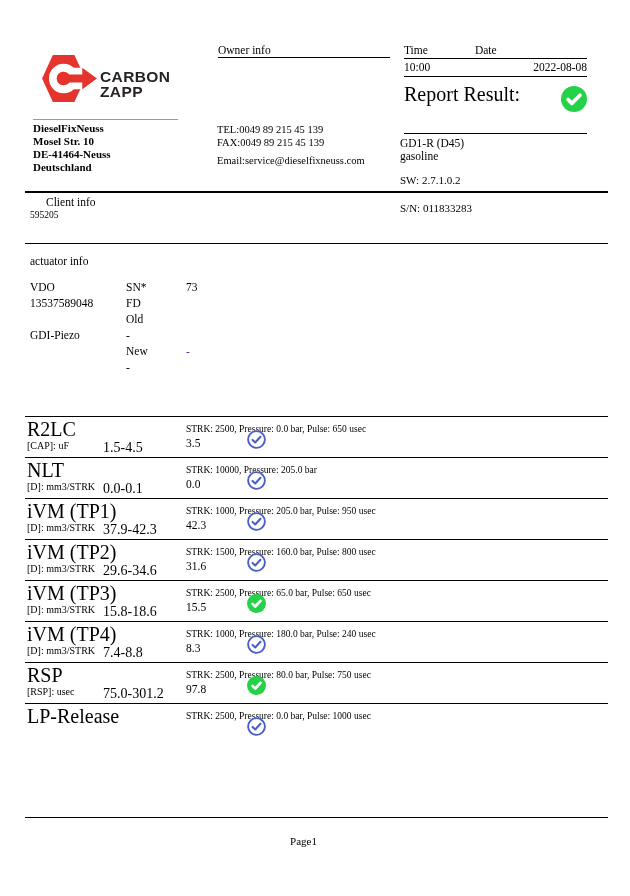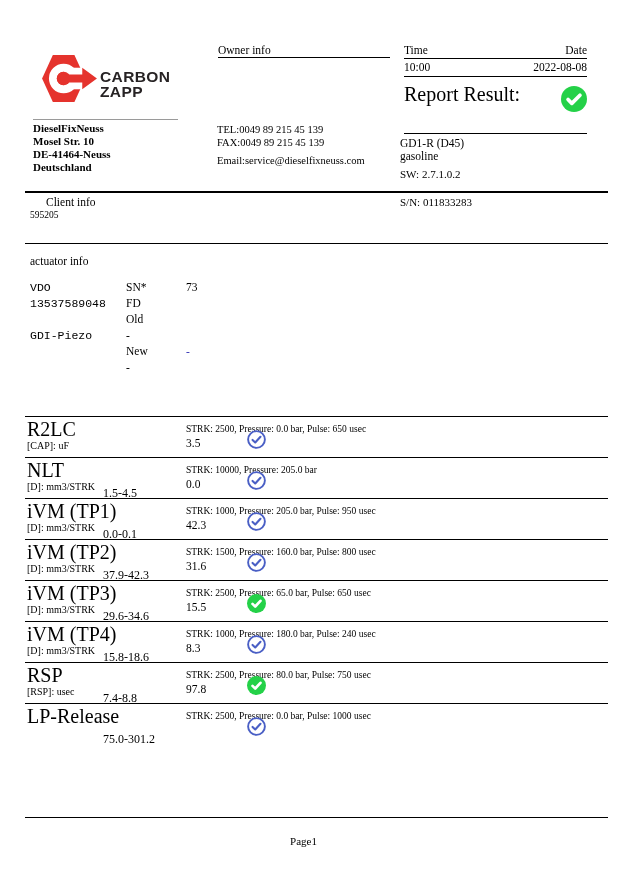--- a/index.html
+++ b/index.html
@@ -11,49 +11,49 @@
   .line{position:absolute;background:#000;height:1px;}
   .line-gray{position:absolute;background:#9a9a9a;height:1px;}
 
   
   .logo-text{position:absolute;left:100px;top:69px;font-family:"Liberation Sans",sans-serif;
     font-weight:bold;font-size:15.5px;line-height:15px;color:#272324;letter-spacing:.4px;}
 
   
   .lbl{font-size:11.5px;}
   .owner-label{left:218px;top:44px;}
-  .timedate-row{left:404px;top:44px;width:183px;display:flex;justify-content:space-between;font-size:11.5px;gap:47px;}
+  .timedate-row{left:404px;top:44px;width:183px;display:flex;justify-content:flex-start;font-size:11.5px;gap:47px;}
   .timedate-vals{left:404px;top:61px;width:183px;display:flex;justify-content:space-between;font-size:11.5px;}
   .report-result{left:404px;top:83px;font-size:20px;}
   .machine{left:400px;top:137px;font-size:11.5px;line-height:13px;}
-  .machine .sw{margin-top:6px;font-size:11px;line-height:11.5px;}
+  .machine .sw{margin-top:12px;font-size:11px;line-height:11.5px;}
 
   .address{left:33px;top:122px;font-weight:bold;font-size:11px;line-height:12.9px;}
   .telblock{left:217px;top:123px;font-size:10.5px;line-height:13px;}
   .telblock .email{margin-top:5px;}
 
   .client-label{left:30px;top:196px;font-size:11.5px;margin-left:16px;}
   .client-id{left:30px;top:210px;font-size:9.5px;}
   .actuator-label{left:30px;top:255px;font-size:11.5px;}
 
   .act-grid{left:30px;top:281px;font-size:11.5px;}
   .act-row{height:16px;white-space:nowrap;}
-  .act-c1{display:inline-block;width:96px;font-family:Liberation Mono, monospace;}
+  .act-c1{display:inline-block;width:96px;}
   .act-c2{display:inline-block;width:60px;}
   .act-c3{display:inline-block;}
   .blue-text{color:#3a3ab8;}
 
   
   .test-table{position:absolute;left:25px;top:416px;width:583px;}
   .test-row{position:relative;height:41px;border-top:1px solid #000;box-sizing:border-box;}
   .test-row.last{height:45px;}
   .t-name{position:absolute;left:2px;top:1px;font-size:20px;white-space:nowrap;}
   .t-params{position:absolute;left:161px;top:7px;font-size:9.5px;white-space:nowrap;}
   .t-label{position:absolute;left:2px;top:23px;font-size:10px;white-space:nowrap;}
-  .t-range{position:absolute;left:78px;top:23px;font-size:12px;white-space:nowrap;margin-top:46px;}
+  .t-range{position:absolute;left:78px;top:23px;font-size:14px;white-space:nowrap;}
   .t-value{position:absolute;left:161px;top:20px;font-size:11.5px;white-space:nowrap;}
   .t-icon{position:absolute;left:222px;top:13px;width:19px;height:19px;}
   .t-icon svg{width:100%;height:100%;display:block;}
 
   .icon-blue circle{fill:#fff;stroke:#4a5fc5;stroke-width:2.4;}
   .icon-blue path{fill:none;stroke:#4a5fc5;stroke-width:2.6;stroke-linecap:round;stroke-linejoin:round;}
   .icon-green circle{fill:#24d148;stroke:none;}
   .icon-green path{fill:none;stroke:#fff;stroke-width:3.4;stroke-linecap:round;stroke-linejoin:round;}
 
   .result-icon{left:561px;top:86px;width:26px;height:26px;}

